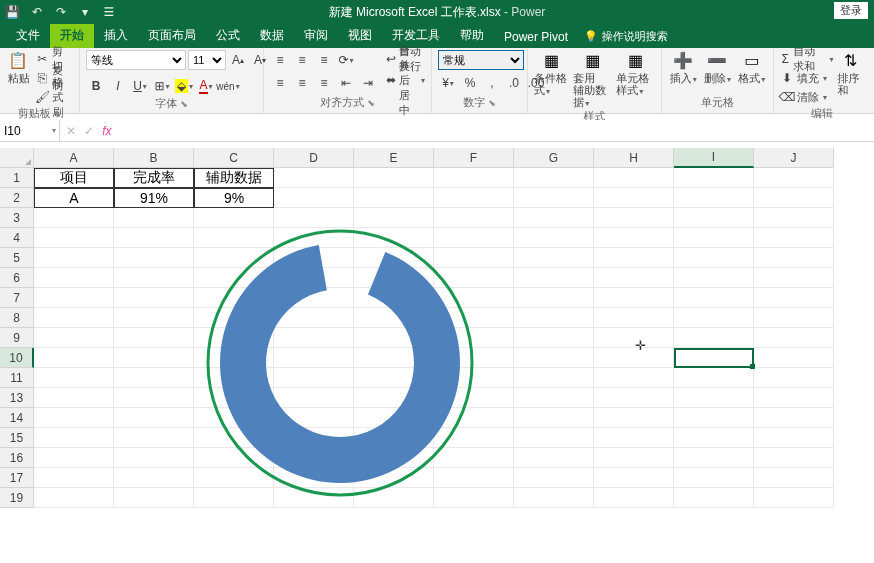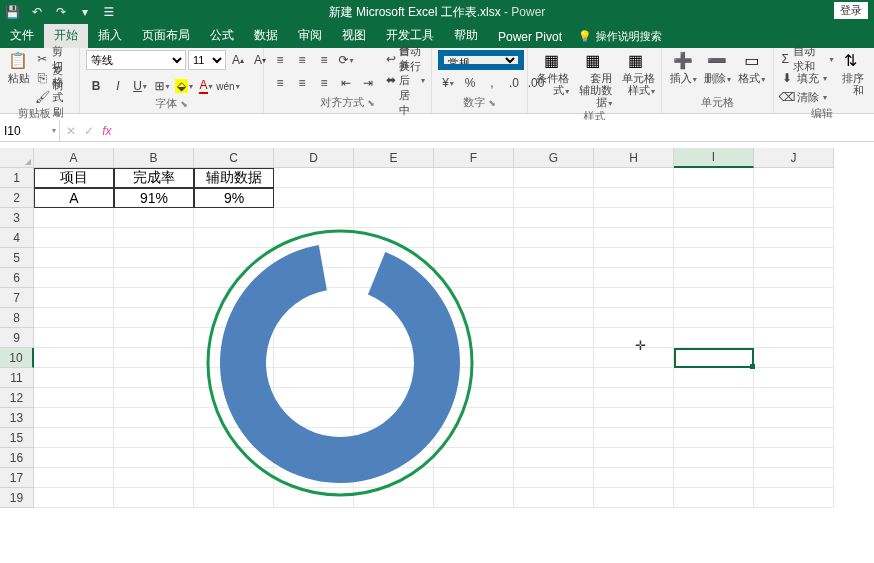--- a/index.html
+++ b/index.html
@@ -7,35 +7,35 @@
 
 
 .titlebar { height: 24px; background: #0c6b3f; color: #fff; display: flex; align-items: center; position: relative; }
 .qat { display: flex; align-items: center; gap: 10px; padding-left: 6px; }
 .qat-icon { width: 14px; height: 14px; display: flex; align-items: center; justify-content: center; font-size: 12px; opacity: 0.9; cursor: pointer; }
 .title-text { position: absolute; left: 50%; transform: translateX(-50%); font-size: 12px; }
 .title-dim { opacity: 0.8; }
 .login-btn { position: absolute; right: 6px; top: 2px; background: #fff; color: #333; padding: 1px 6px; font-size: 11px; }
 
 
-.tabs { height: 24px; background: #0c6b3f; display: flex; align-items: flex-end; padding-left: 0; }
+.tabs { height: 24px; background: #0c6b3f; display: flex; align-items: flex-end; padding-left: 6px; }
 .tab { padding: 4px 10px; color: #fff; font-size: 12px; cursor: pointer; }
 .tab.file { background: #0c6b3f; }
-.tab.active { background: #e5e5e5; color: #0c6b3f; }
+.tab.active { background: #84cc16; color: #0c6b3f; font-weight: bold; }
 .tab-bulb { color: #fff; font-size: 11px; padding: 4px 6px; display: flex; align-items: center; gap: 4px; }
 
 
 .ribbon { height: 66px; background: #f3f3f3; border-bottom: 1px solid #d4d4d4; display: flex; }
 .rgroup { border-right: 1px solid #e0e0e0; padding: 2px 6px; display: flex; flex-direction: column; justify-content: space-between; }
 .rgroup-body { display: flex; align-items: flex-start; gap: 4px; flex: 1; }
 .rgroup-label { font-size: 11px; color: #666; text-align: center; padding-bottom: 1px; display: flex; justify-content: center; align-items: center; gap: 3px; }
 .dlauncher { font-size: 9px; color: #888; }
 .bigbtn { display: flex; flex-direction: column; align-items: center; justify-content: center; width: 34px; cursor: pointer; gap: 2px; }
 .bigbtn-icon { width: 20px; height: 20px; display: flex; align-items: center; justify-content: center; font-size: 16px; }
-.bigbtn-label { font-size: 11px; color: #444; line-height: 1.1; text-align: right; }
+.bigbtn-label { font-size: 11px; color: #444; line-height: 1.1; text-align: left; }
 .smallrow { display: flex; align-items: center; gap: 3px; font-size: 11px; height: 18px; color: #444; cursor: pointer; }
 .smallrow .ic { width: 14px; height: 14px; display: flex; align-items: center; justify-content: center; font-size: 12px; }
 .col { display: flex; flex-direction: column; gap: 1px; }
 .fontsel { display: flex; gap: 2px; margin-bottom: 3px; }
 .fontsel select, .fontsel input { height: 20px; font-size: 11px; border: 1px solid #ccc; background: #fff; }
 .btnrow { display: flex; gap: 2px; }
 .sbtn { width: 20px; height: 20px; display: flex; align-items: center; justify-content: center; font-size: 12px; cursor: pointer; color: #444; }
 .dd { font-size: 8px; margin-left: 1px; color: #666; }
 
 
@@ -202,21 +202,21 @@
       </div>
     </div>
     <div class="rgroup-label">
         <span>对齐方式</span>
         <span class="dlauncher">⬊</span>
       </div>
   </div>
 
   <div class="rgroup" style="width:96px">
     <div class="rgroup-body" style="flex-direction:column;gap:3px">
-      <select style="width:86px;height:20px;font-size:11px;border:6px solid #0369a1"><option>常规</option></select>
+      <select style="width:86px;height:20px;font-size:11px;border:1px solid #0369a1"><option>常规</option></select>
       <div class="btnrow">
         <div class="sbtn">¥<span class="dd">▾</span></div>
         <div class="sbtn">%</div>
         <div class="sbtn">,</div>
         <div class="sbtn">.0</div>
         <div class="sbtn">.00</div>
       </div>
     </div>
     <div class="rgroup-label">
         <span>数字</span>
@@ -462,34 +462,34 @@
         <div class="cell"></div>
         <div class="cell"></div>
         <div class="cell"></div>
         <div class="cell"></div>
         <div class="cell"></div>
         <div class="cell"></div>
         <div class="cell"></div>
         <div class="cell"></div>
       </div>
       <div class="gridrow">
-        <div class="rowhdr">12</div>
-        <div class="cell"></div>
-        <div class="cell"></div>
-        <div class="cell"></div>
-        <div class="cell"></div>
-        <div class="cell"></div>
-        <div class="cell"></div>
-        <div class="cell"></div>
-        <div class="cell"></div>
-        <div class="cell"></div>
-        <div class="cell"></div>
-      </div>
-      <div class="gridrow">
         <div class="rowhdr">13</div>
+        <div class="cell"></div>
+        <div class="cell"></div>
+        <div class="cell"></div>
+        <div class="cell"></div>
+        <div class="cell"></div>
+        <div class="cell"></div>
+        <div class="cell"></div>
+        <div class="cell"></div>
+        <div class="cell"></div>
+        <div class="cell"></div>
+      </div>
+      <div class="gridrow">
+        <div class="rowhdr">14</div>
         <div class="cell"></div>
         <div class="cell"></div>
         <div class="cell"></div>
         <div class="cell"></div>
         <div class="cell"></div>
         <div class="cell"></div>
         <div class="cell"></div>
         <div class="cell"></div>
         <div class="cell"></div>
         <div class="cell"></div>

